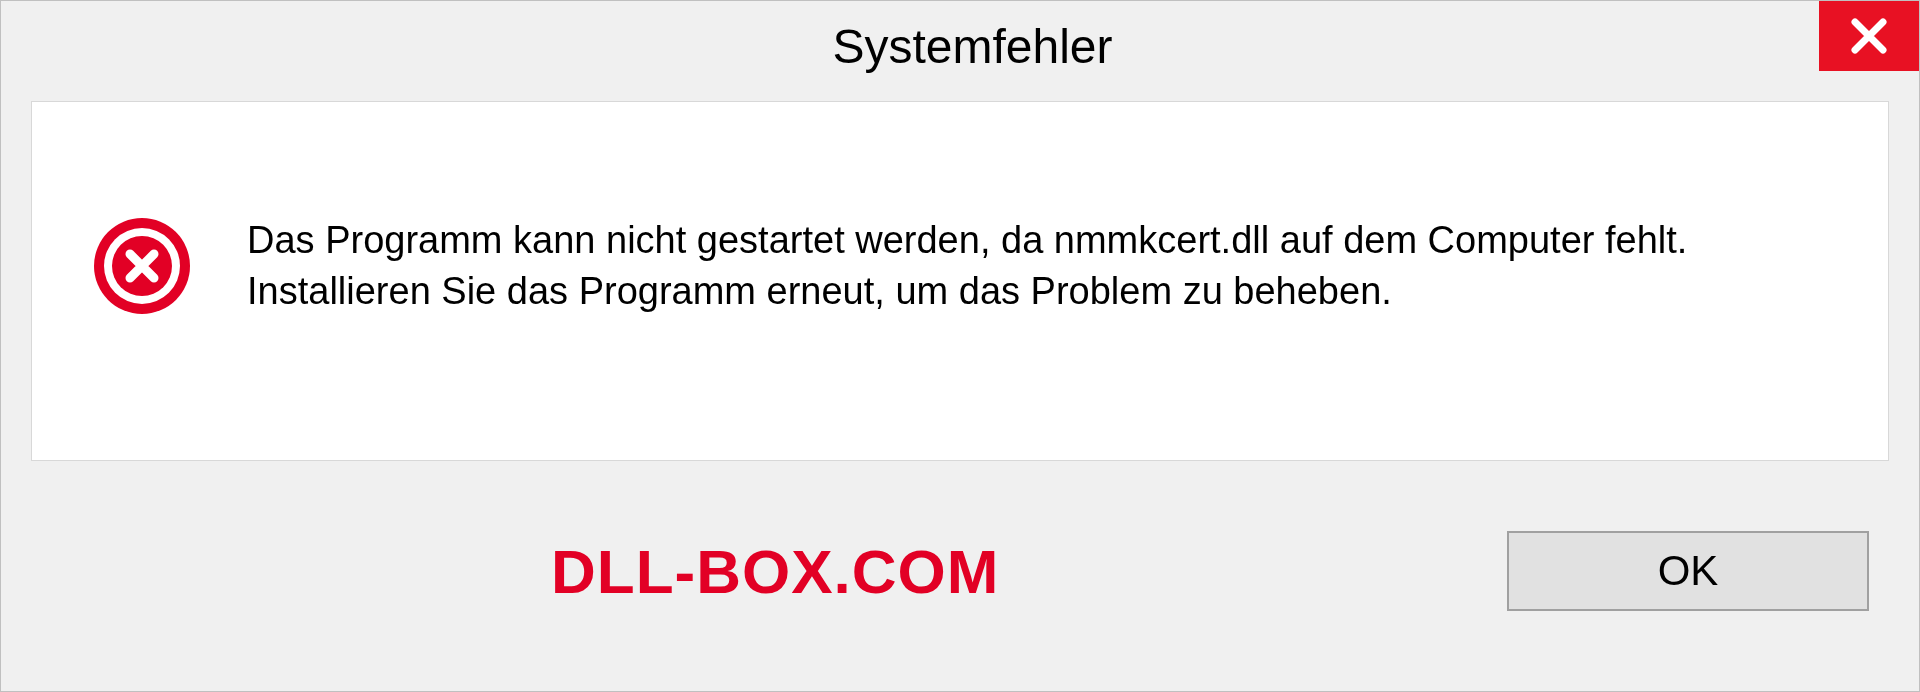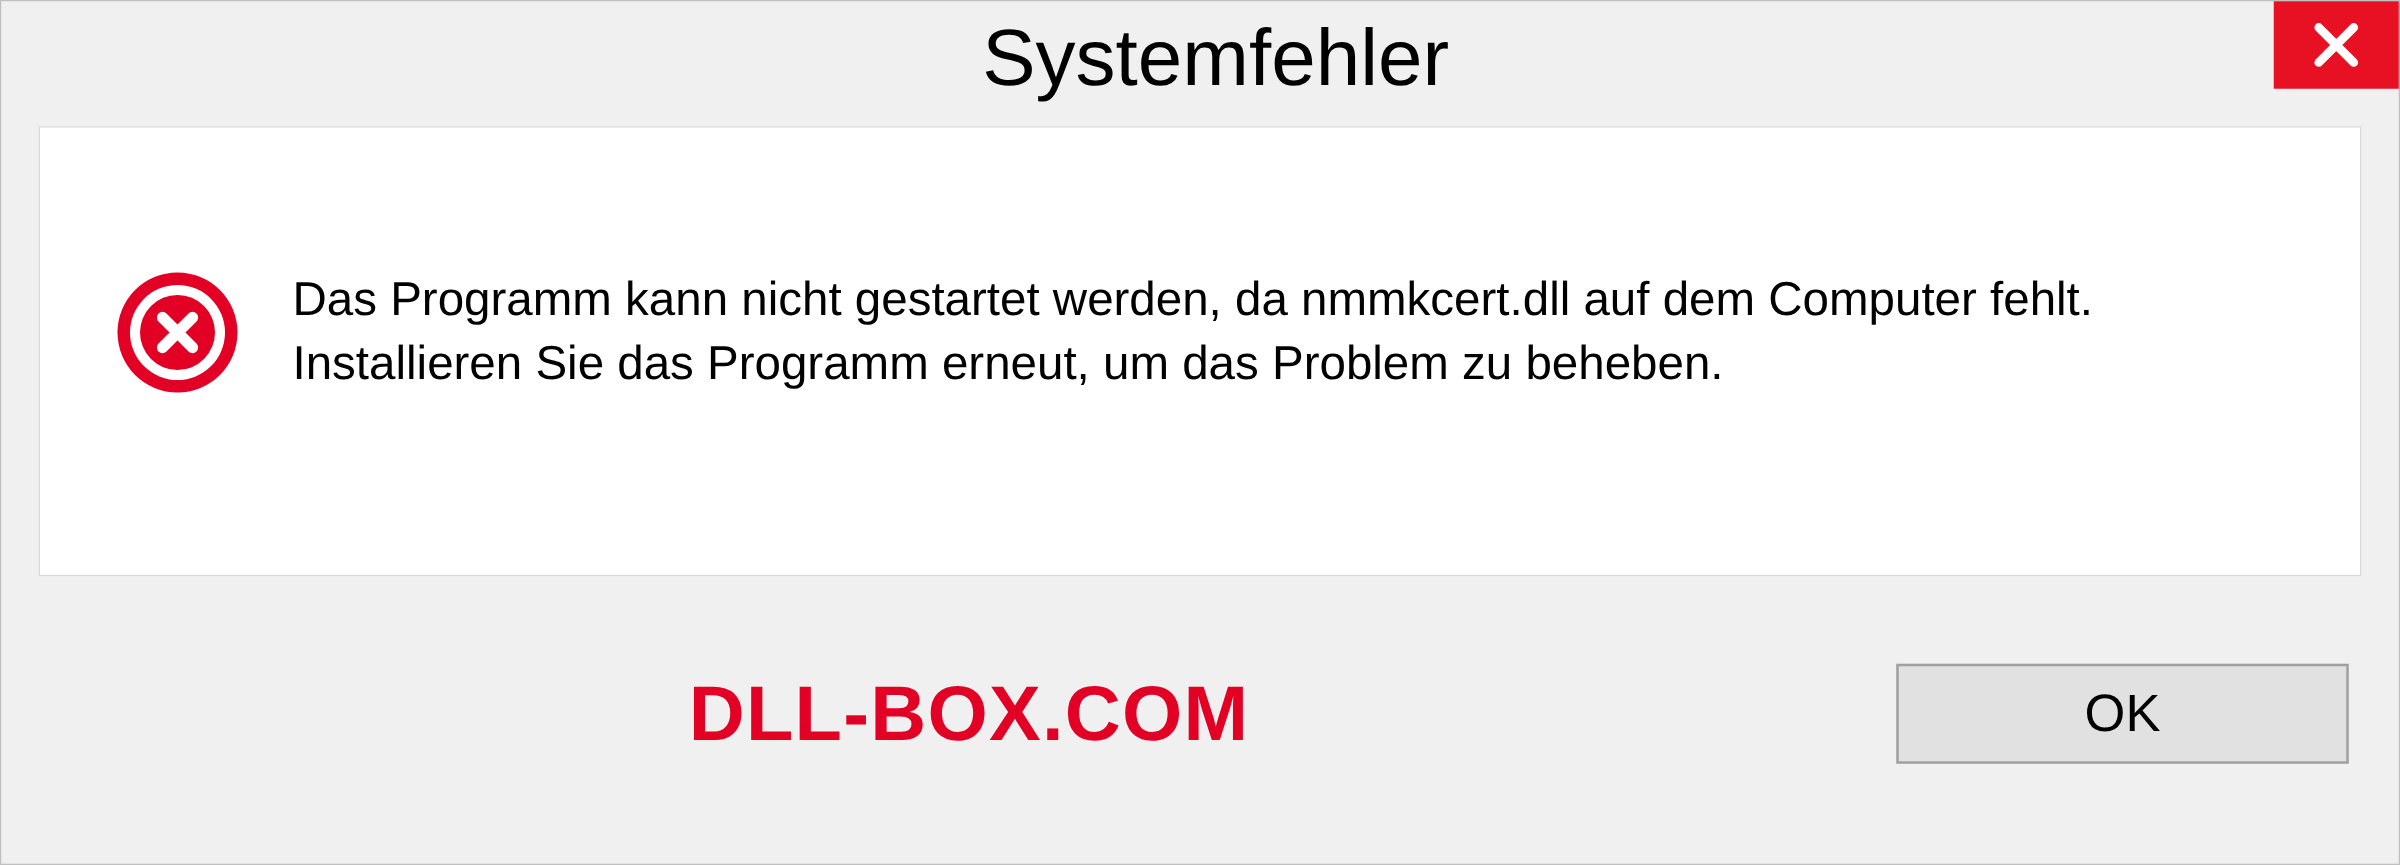--- a/index.html
+++ b/index.html
@@ -22,21 +22,21 @@
       position: relative;
     }
     .title-bar {
       height: 90px;
       display: flex;
       align-items: center;
       justify-content: center;
       position: relative;
     }
     .title-text {
-      font-size: 64px;
+      font-size: 48px;
       color: #000;
       font-weight: 400;
       margin-left: 25px;
     }
     .close-button {
       position: absolute;
       top: 0;
       right: 0;
       width: 100px;
       height: 70px;
@@ -50,39 +50,39 @@
       width: 42px;
       height: 42px;
     }
     .content-area {
       margin: 10px 30px 20px 30px;
       background: #fff;
       border: 1px solid #d8d8d8;
       padding: 60px 50px 90px 60px;
       display: flex;
       align-items: center;
-      gap: 42px;
+      gap: 55px;
       height: 360px;
     }
     .error-icon {
       flex-shrink: 0;
       width: 100px;
       height: 100px;
     }
     .message-text {
       font-size: 38px;
       color: #000;
       line-height: 1.35;
       font-weight: 400;
     }
     .footer {
       display: flex;
       align-items: center;
       justify-content: flex-end;
-      padding: 30px 40px 30px 50px;
+      padding: 30px 50px 30px 50px;
       gap: 80px;
       height: 180px;
     }
     .watermark {
       font-size: 62px;
       font-weight: 800;
       color: #e20025;
       letter-spacing: 1px;
       font-family: Arial, sans-serif;
       margin-right: auto;

